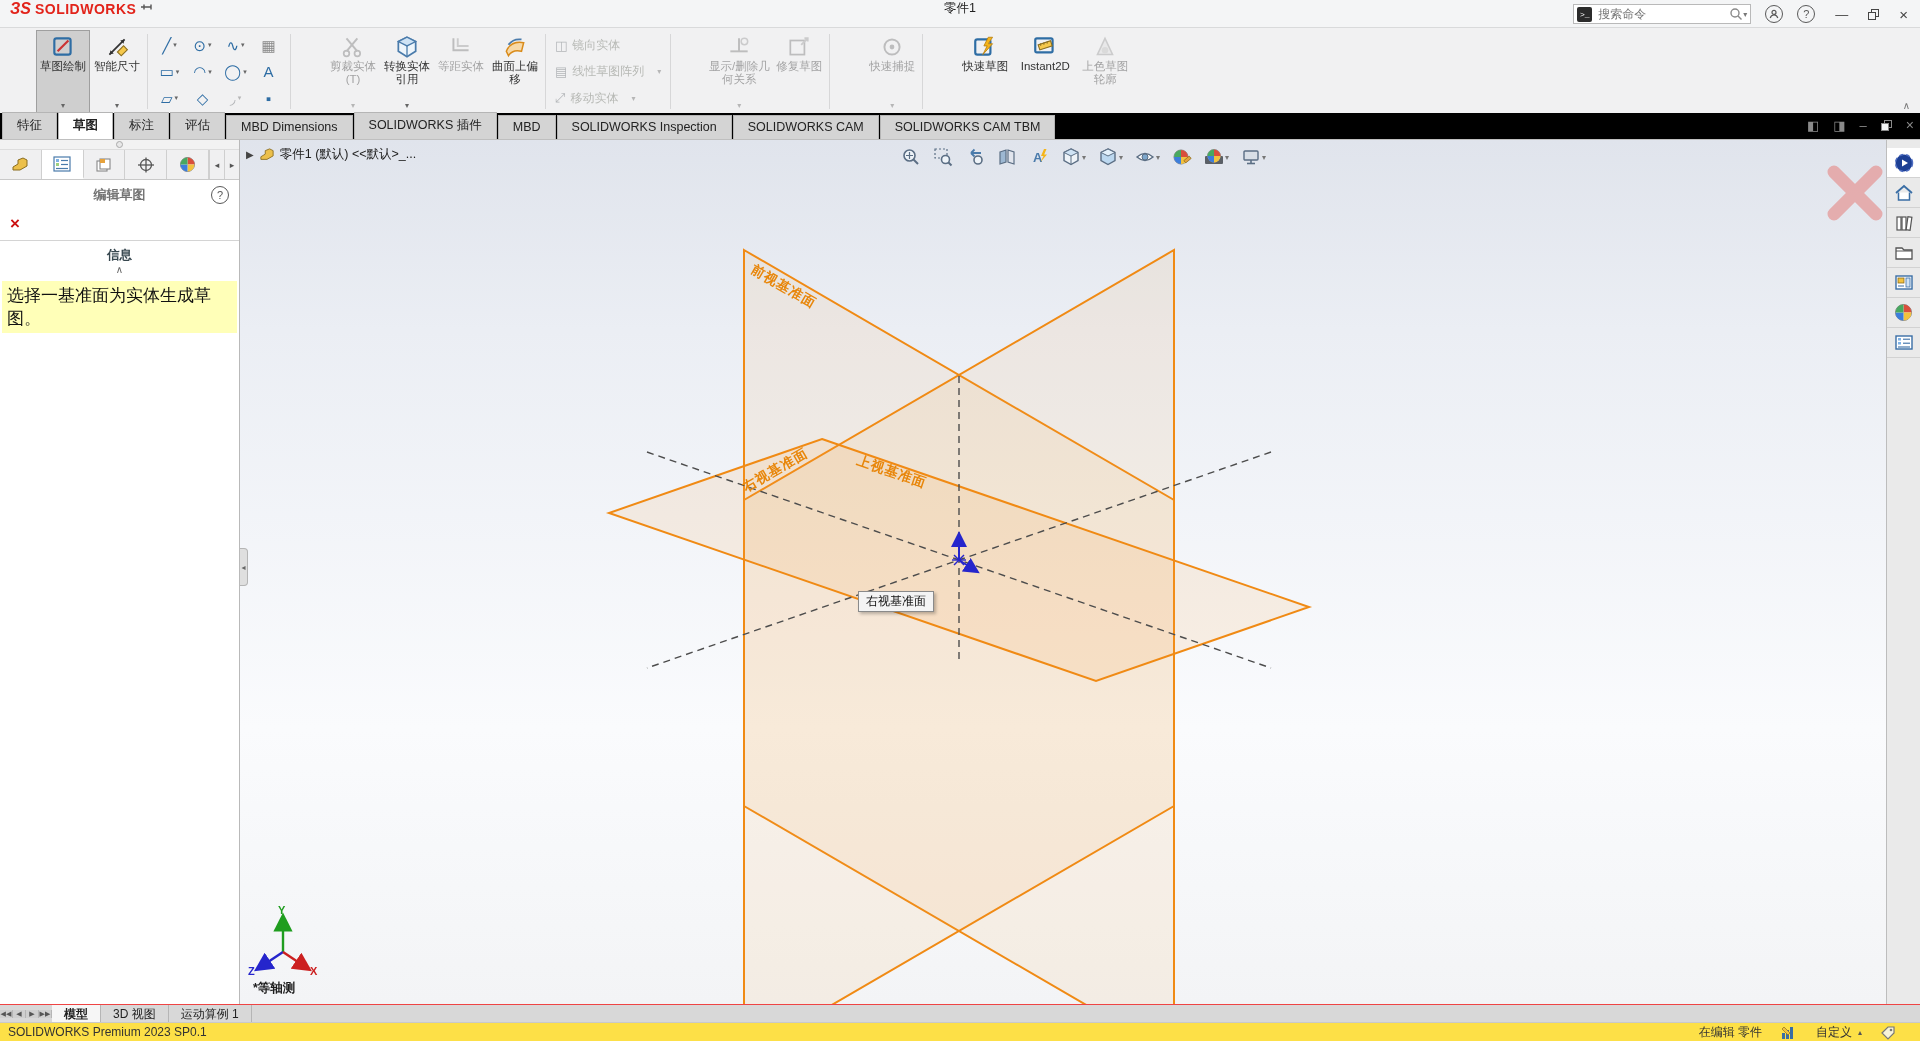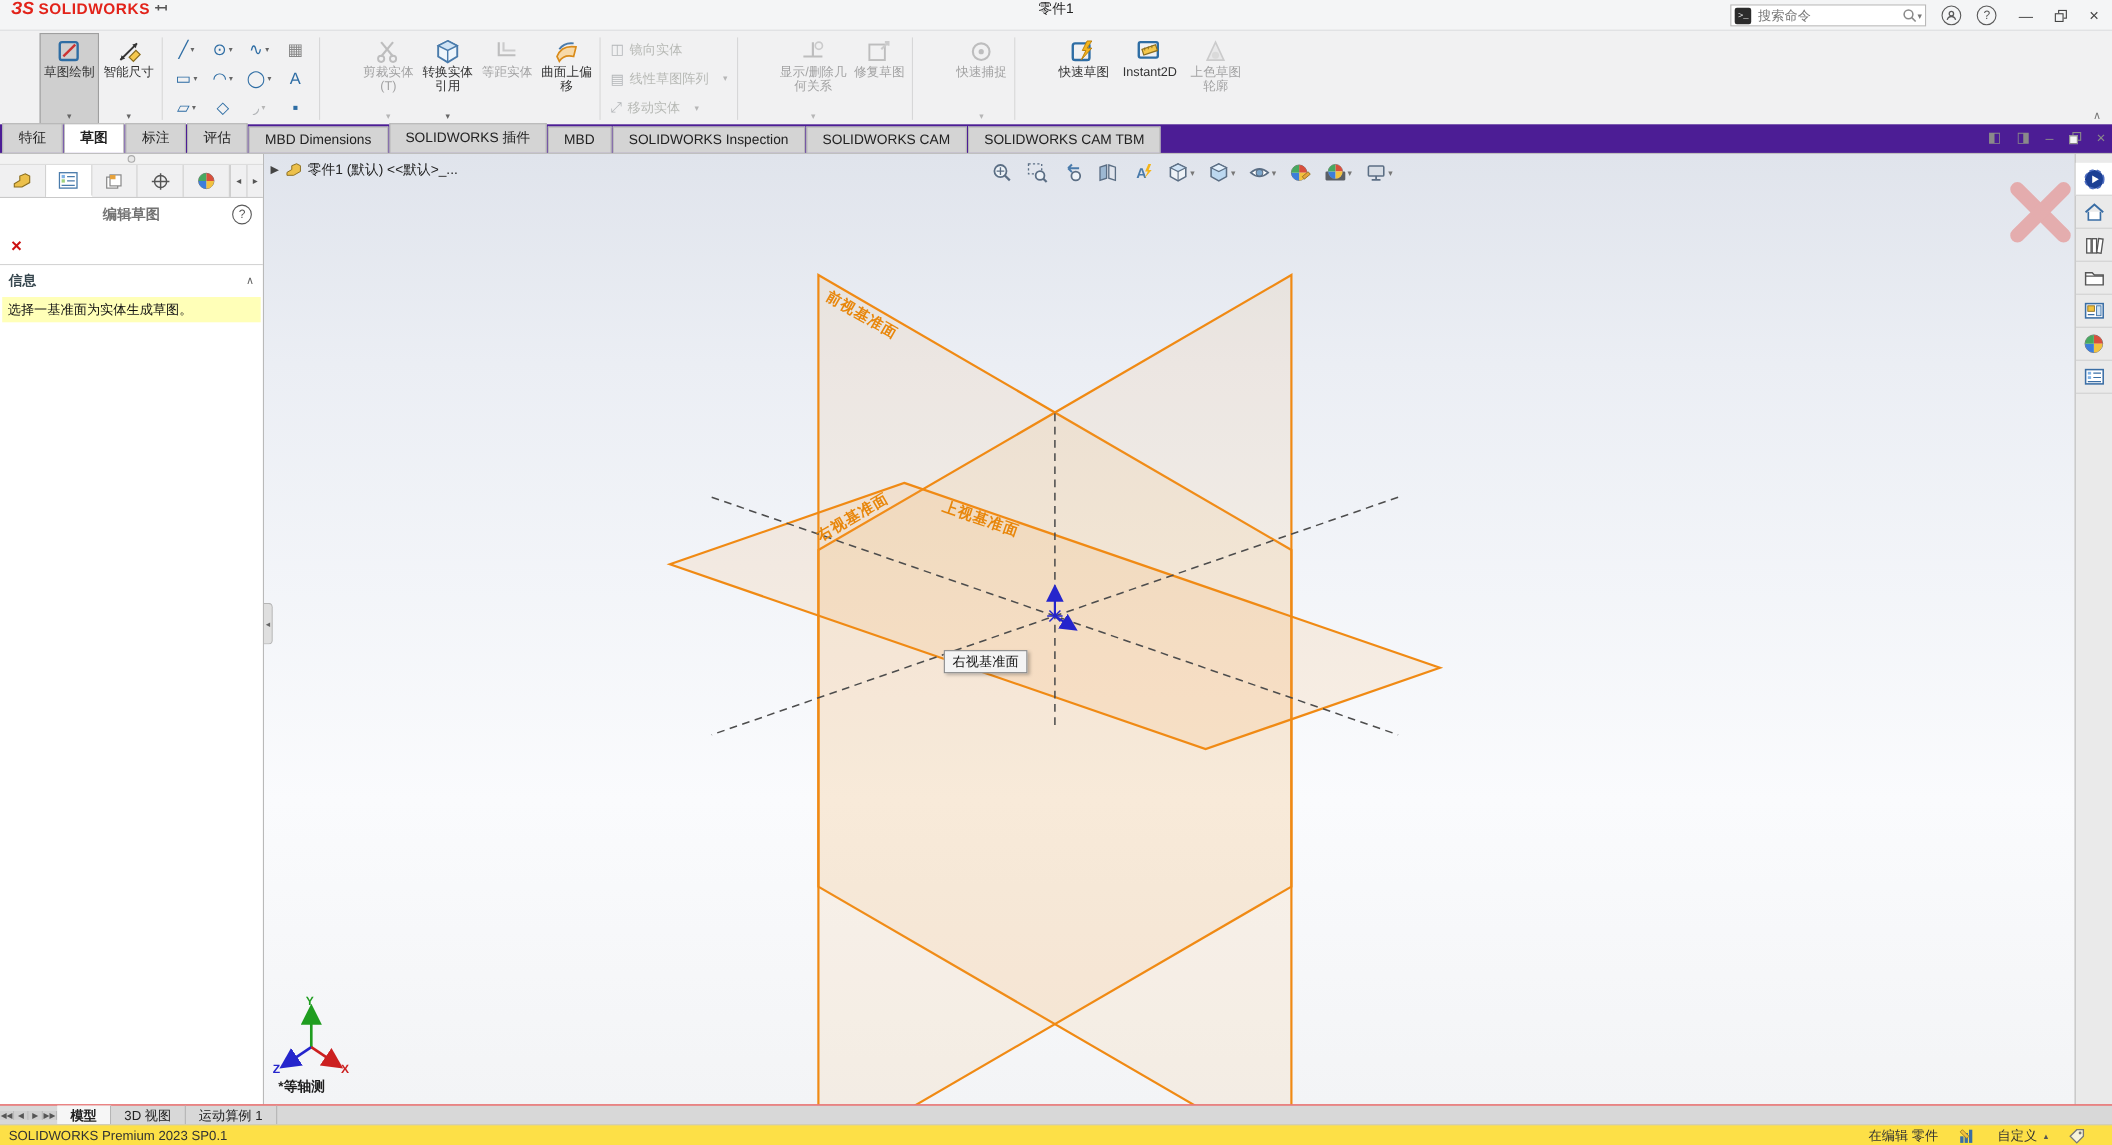--- a/index.html
+++ b/index.html
@@ -52,21 +52,21 @@
   .egdd{font-size:7px;color:#666;}
   .smallcol{display:flex;flex-direction:column;justify-content:space-between;padding:4px 2px;}
   .srow{display:flex;align-items:center;gap:5px;height:22px;padding:0 4px;cursor:default;}
   .srow .sic{font-size:13px;color:#2e6da4;}
   .srow .slb{font-size:12px;color:#4d7c0f;white-space:nowrap;}
   .srow .sdd{font-size:8px;color:#666;margin-left:8px;}
   #ribbon-collapse{position:absolute;right:10px;bottom:2px;font-size:10px;color:#777;}
   .bigic{width:26px;height:26px;}
 
   
-  #tabrow{position:absolute;top:113px;left:0;width:1920px;height:27px;background:#4c1d95;
+  #tabrow{position:absolute;top:113px;left:0;width:1920px;height:27px;background:#000000;
     display:flex;align-items:flex-end;padding-left:2px;border-bottom:1px solid #bfbfbf;}
   .rtab{font-size:12.5px;color:#222;background:#d4d4d4;border:1px solid #b5b5b5;border-bottom:none;
     padding:4px 14px 5px 14px;margin-right:1px;cursor:default;white-space:nowrap;}
   .rtab.active{background:#ffffff;font-weight:bold;}
   #docwin-controls{position:absolute;right:6px;top:4px;display:flex;align-items:center;gap:14px;color:#8a8a8a;}
   #docwin-controls span{font-size:13px;}
   .restore-ico.gray i{border-color:#8a8a8a;}
 
   
   #panel{position:absolute;top:140px;left:0;width:240px;height:864px;background:#ffffff;
@@ -75,24 +75,24 @@
   #panel-splitter i{width:7px;height:7px;border:1px solid #aaa;border-radius:50%;background:#e8e8e8;}
   #ptabs{height:30px;display:flex;align-items:stretch;background:#f0f0f1;border-bottom:1px solid #c9c9c9;}
   .ptab{flex:1;display:flex;align-items:center;justify-content:center;border-right:1px solid #cfcfcf;cursor:default;}
   .ptab.active{background:#fff;border-bottom:2px solid #fff;}
   .parrow{width:15px;display:flex;align-items:center;justify-content:center;font-size:9px;color:#555;border-left:1px solid #cfcfcf;cursor:default;}
   #panel-title-row{position:relative;height:30px;display:flex;align-items:center;justify-content:center;}
   #panel-title{font-size:13px;font-weight:bold;color:#737373;}
   #panel-help{position:absolute;right:10px;top:6px;}
   #panel-cancel{margin:4px 0 0 10px;font-size:17px;font-weight:bold;color:#cc1111;width:20px;cursor:default;}
   #panel-div{border-top:1px solid #d4d4d4;margin-top:6px;}
-  #info-row{display:flex;align-items:center;padding:6px 8px 4px 8px;}
+  #info-row{display:flex;align-items:center;padding:6px 8px 4px 8px;flex-direction:column;}
   #info-label{font-size:12.5px;font-weight:bold;color:#37474f;flex:1;}
   #info-chevron{font-size:10px;color:#666;}
-  #info-msg{margin:2px 2px;background:#ffffb8;font-size:12px;color:#111;padding:3px 5px;}
+  #info-msg{margin:2px 2px;background:#ffffb8;font-size:17px;color:#111;padding:3px 5px;}
 
   
   #viewport{position:absolute;top:140px;left:240px;width:1646px;height:864px;
     background:linear-gradient(180deg,#e0e4ec 0%,#ebeef4 22%,#fafbfd 68%,#f3f4f6 100%);}
   #vp-svg{position:absolute;left:0;top:0;}
   #tree-flyout{position:absolute;left:6px;top:6px;display:flex;align-items:center;gap:5px;font-size:12.5px;color:#222;}
   #tree-flyout .caret{font-size:10px;color:#444;}
   #hud{position:absolute;left:658px;top:4px;display:flex;align-items:center;gap:6px;}
   .hudbtn{display:flex;align-items:center;gap:1px;padding:2px 2px;border:1px solid transparent;cursor:default;}
   .huddd{font-size:8px;color:#777;}

